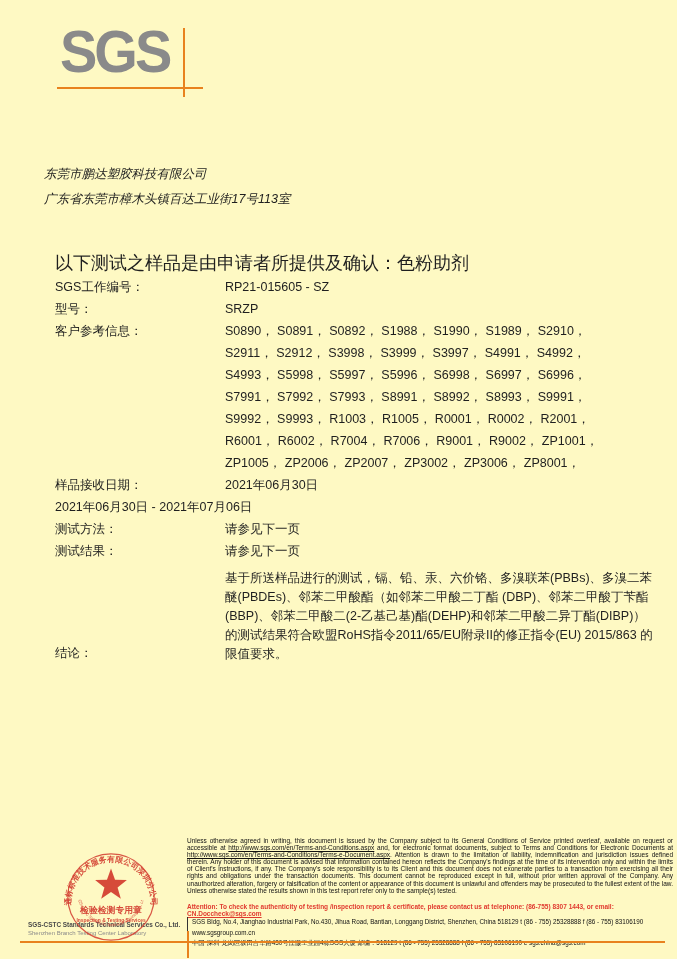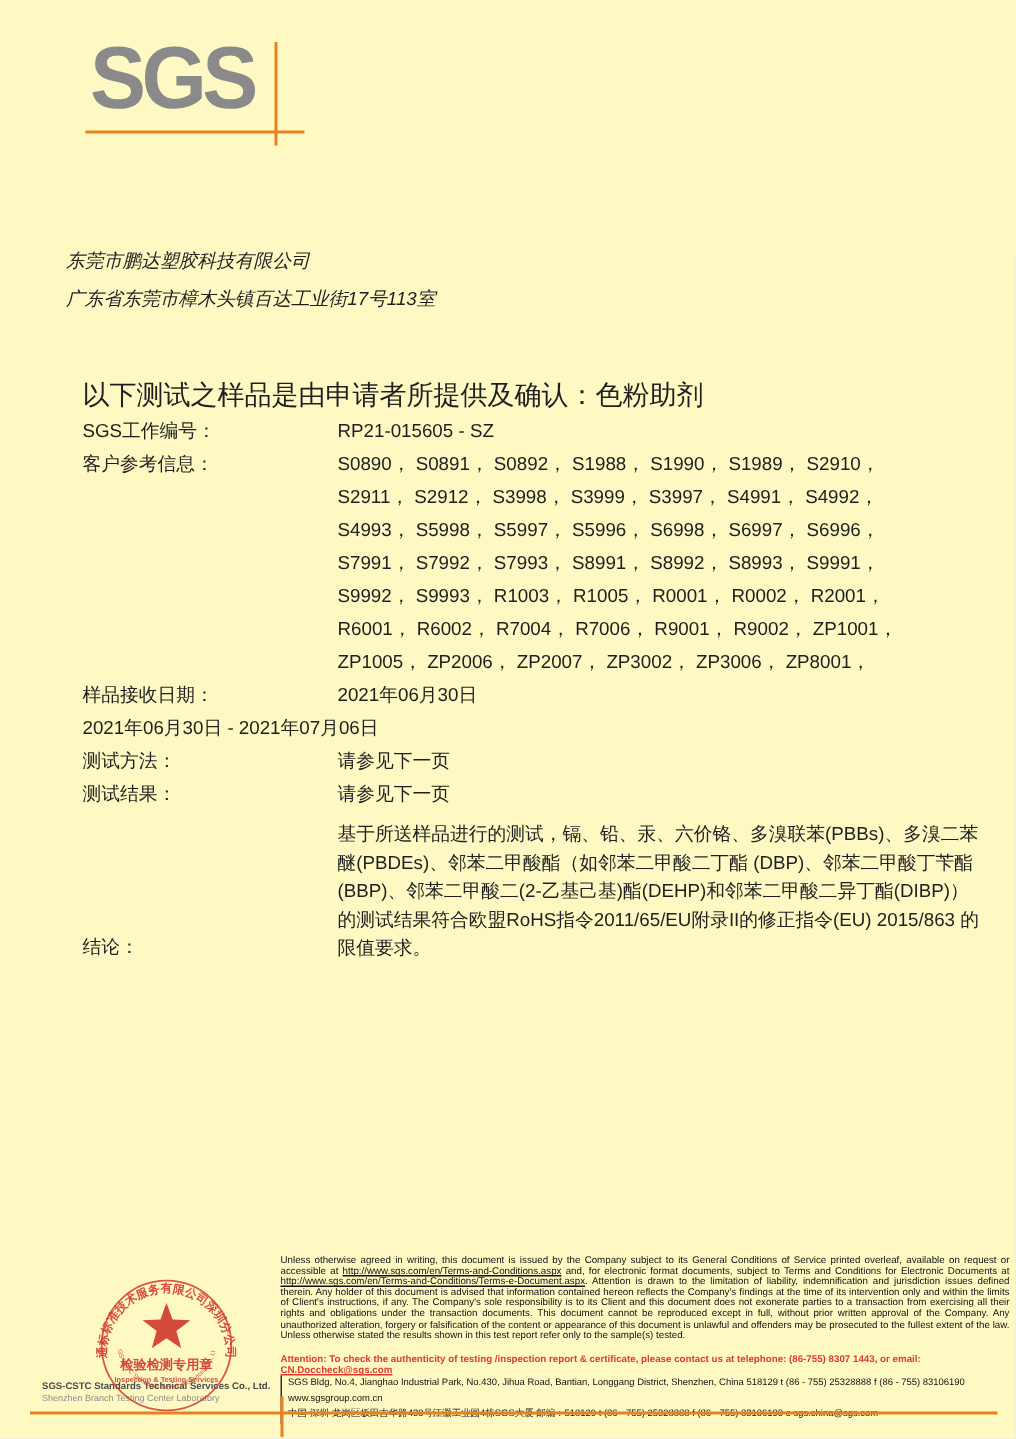--- a/index.html
+++ b/index.html
@@ -59,20 +59,24 @@
     <div>东莞市鹏达塑胶科技有限公司</div>
     <div>广东省东莞市樟木头镇百达工业街17号113室</div>
   </div>
 
   <div class="intro">以下测试之样品是由申请者所提供及确认：色粉助剂</div>
 
   <div class="info-table">
     <div class="row">
       <span class="label">SGS工作编号：</span>
       <span class="value">RP21-015605 - SZ</span>
+    </div>
+    <div class="row">
+      <span class="label">型号：</span>
+      <span class="value">SRZP</span>
     </div>
     <div class="row">
       <span class="label">客户参考信息：</span>
       <span class="value ref-lines">
           <div>S0890， S0891， S0892， S1988， S1990， S1989， S2910，</div>
           <div>S2911， S2912， S3998， S3999， S3997， S4991， S4992，</div>
           <div>S4993， S5998， S5997， S5996， S6998， S6997， S6996，</div>
           <div>S7991， S7992， S7993， S8991， S8992， S8993， S9991，</div>
           <div>S9992， S9993， R1003， R1005， R0001， R0002， R2001，</div>
           <div>R6001， R6002， R7004， R7006， R9001， R9002， ZP1001，</div>

